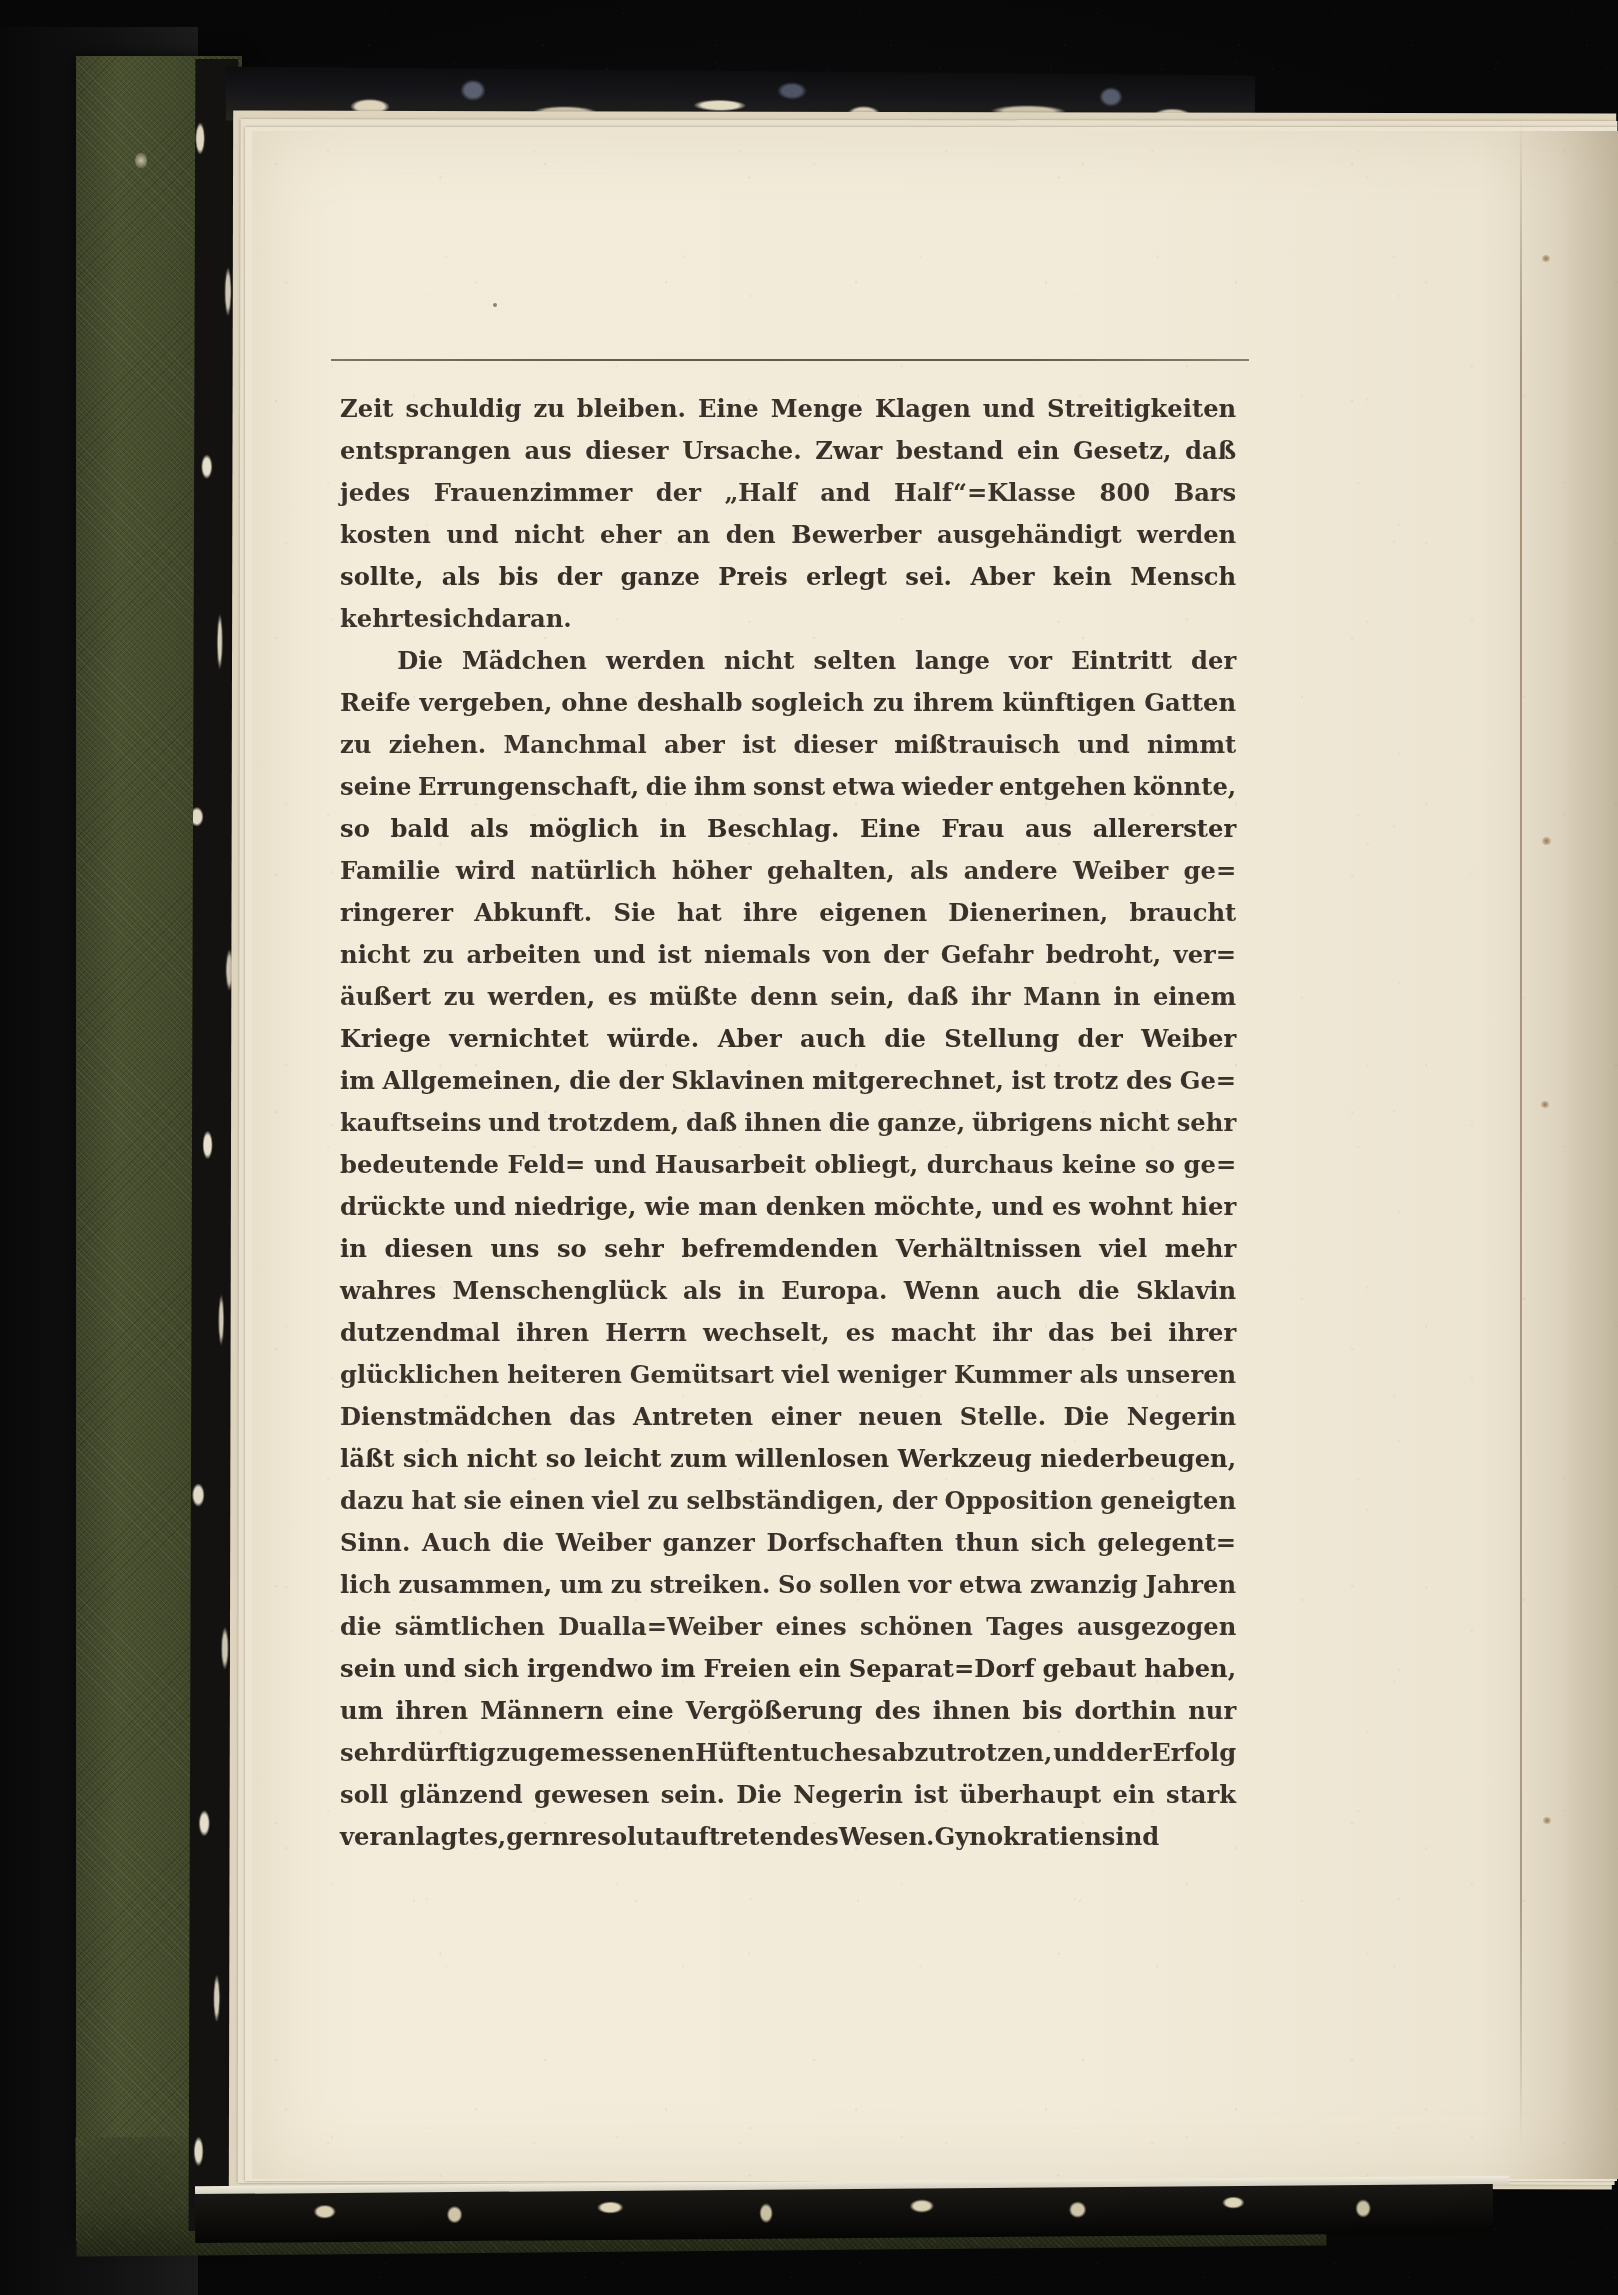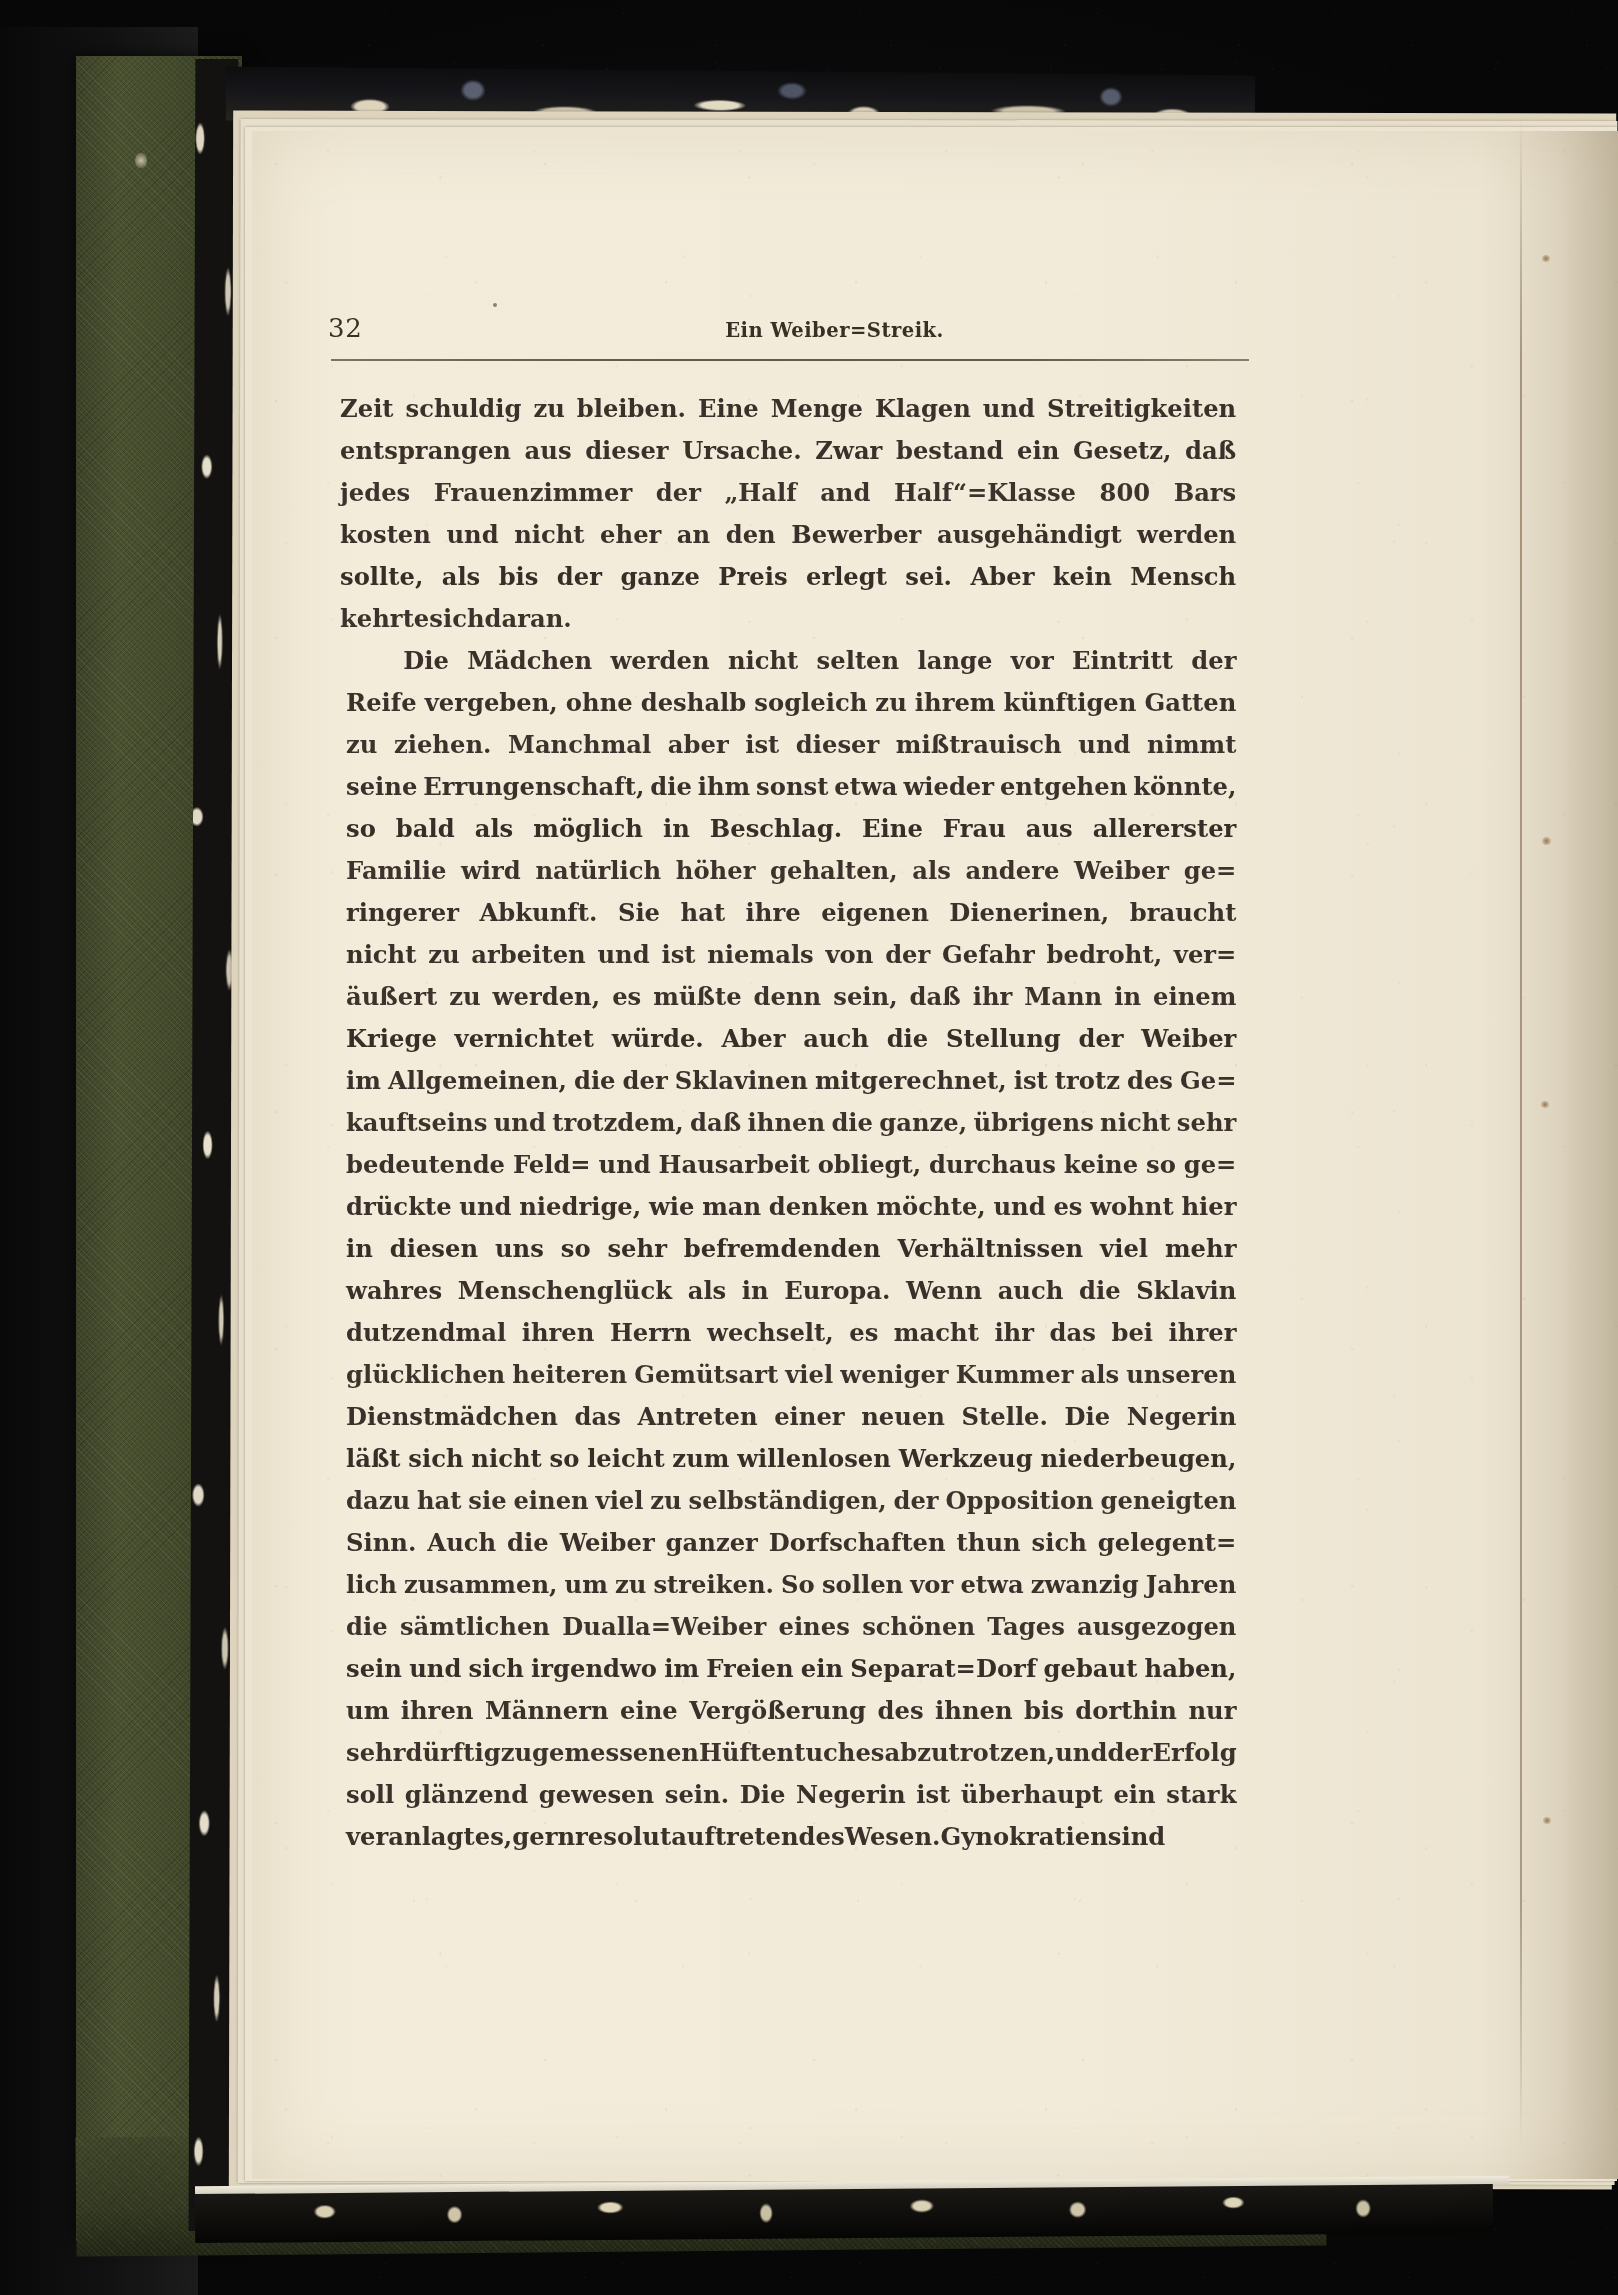--- a/index.html
+++ b/index.html
@@ -234,21 +234,21 @@
     position:absolute;left:241px;top:172px;width:4px;height:4px;border-radius:50%;
     background:rgba(90,72,50,.65);
   }
 
   .textblock{
     position:absolute;
     left:88px;top:257px;width:924px;
     color:#39302a;
   }
   .par{margin:0 0 0 0;}
-  .par + .par{margin-top:0;margin-left:6px;}
+  .par + .par{margin-top:0;}
   .line{
     display:flex;
     justify-content:space-between;
     font-family:"DejaVu Serif", serif;
     font-size:25px;
     line-height:42px;
     font-weight:700;
     color:#3b302a;
     white-space:nowrap;
     transform:scaleX(.97);
@@ -281,24 +281,20 @@
 
   <div class="leaf leaf-a"></div>
   <div class="leaf leaf-b"></div>
   <div class="leaf leaf-c"></div>
 
   <div id="page">
     <div class="page-inner">
 
       <div class="dot-mark"></div>
 
-      <div class="running-head">
-        <div class="folio">32</div>
-        <div class="head-title">Ein Weiber=Streik.</div>
-      </div>
       <div class="head-rule"></div>
 
       <div class="textblock" id="textblock">
           <div class="par">
             <div class="line">
               <span class="w">Zeit</span>
               <span class="w">schuldig</span>
               <span class="w">zu</span>
               <span class="w">bleiben.</span>
               <span class="w">Eine</span>

